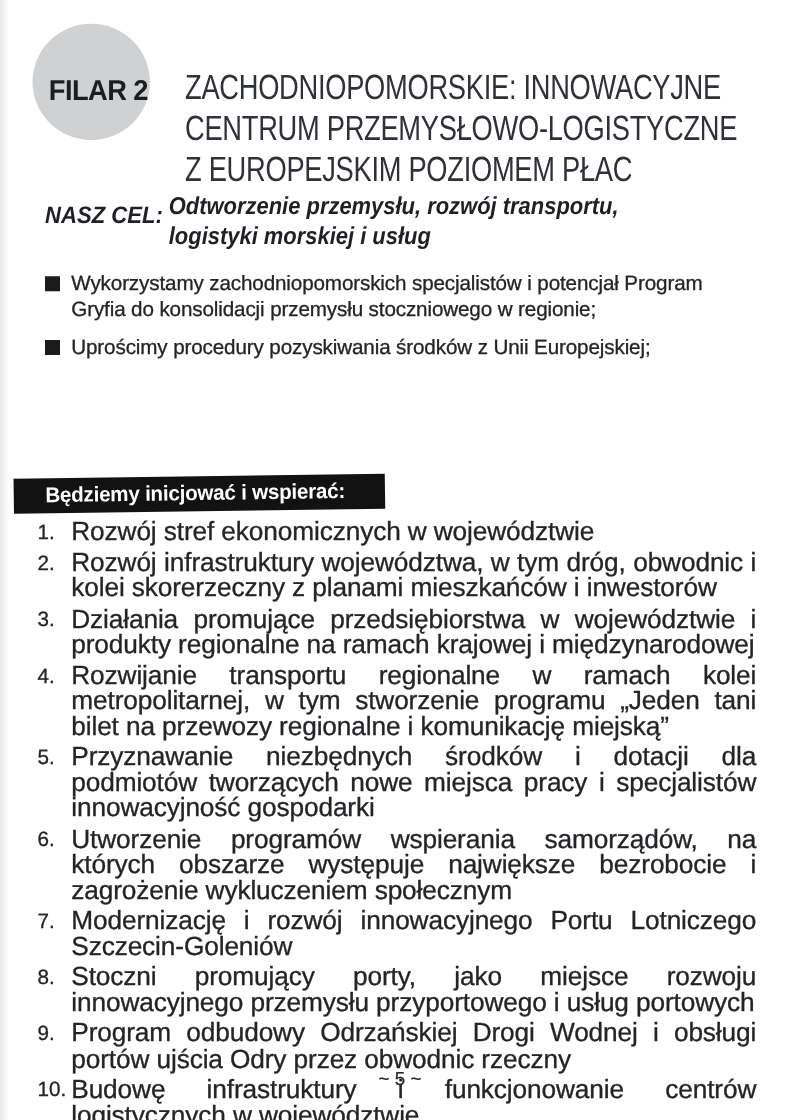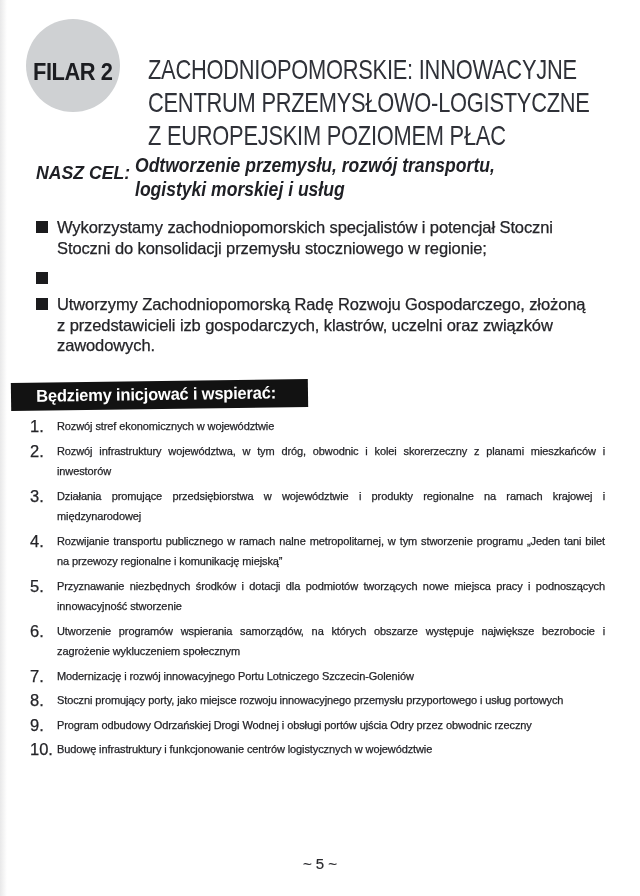--- a/index.html
+++ b/index.html
@@ -9,21 +9,21 @@
     overflow:hidden; font-family:"Liberation Sans", sans-serif; color:#242428;
   }
   .edge-shade {
     position:absolute; left:0; top:0; width:7px; height:100%;
     background:linear-gradient(to right, rgba(190,190,192,0.35), rgba(255,255,255,0));
   }
   
   .badge {
     position:absolute; left:26px; top:19px; width:94px; height:93px;
     border-radius:50%; background:#cfd1d3;
-    display:flex; align-items:center; justify-content:center;
+    display:flex; align-items:center; justify-content:flex-end;
   }
   .badge span {
     font-weight:bold; font-size:23px; letter-spacing:-0.5px; color:#1c1d21;
     transform:scaleX(0.95) translateY(7px); white-space:nowrap;
   }
   
   .title {
     position:absolute; left:148px; top:53px;
     font-size:28px; line-height:33px; font-weight:400; color:#2f3138;
     letter-spacing:-0.3px; transform:scaleX(0.78); transform-origin:0 0;
@@ -60,21 +60,21 @@
     transform:scaleX(0.97); transform-origin:0 0;
   }
   
   .list { position:absolute; left:30px; top:416px; width:575px; }
   .li { display:flex; margin-bottom:4px; }
   .li .num {
     flex:0 0 27px; font-size:16.5px; line-height:20.5px; color:#242428;
     -webkit-text-stroke:0.25px #242428;
   }
   .li .li-text {
-    flex:1; text-align:justify; font-size:11px; line-height:20.5px;
+    flex:1; text-align:justify; font-size:21px; line-height:20.5px;
     color:#242428; -webkit-text-stroke:0.25px #242428; letter-spacing:-0.1px;
     hyphens:manual;
   }
   
   .footer {
     position:absolute; left:0; right:0; top:855px; text-align:center;
     font-size:15px; color:#2a2a2e; -webkit-text-stroke:0.2px #2a2a2e;
   }
 </style>
 </head>
@@ -95,28 +95,25 @@
 
   <div class="goal-label">NASZ CEL:</div>
   <div class="goal-text">
     <div>Odtworzenie przemysłu, rozwój transportu,</div>
     <div>logistyki morskiej i usług</div>
   </div>
 
   <div class="bullets">
     <div class="bullet">
       <div class="sq"></div>
-      <div class="bt">Wykorzystamy zachodniopomorskich specjalistów i potencjał Stoczni Stoczni do konsolidacji przemysłu stoczniowego w regionie;</div>
+      <div class="bt">Wykorzystamy zachodniopomorskich specjalistów i potencjał Program Gryfia do konsolidacji przemysłu stoczniowego w regionie;</div>
     </div>
     <div class="bullet">
       <div class="sq"></div>
-    </div>
-    <div class="bullet">
-      <div class="sq"></div>
-      <div class="bt">Utworzymy Zachodniopomorską Radę Rozwoju Gospodarczego, złożoną z przedstawicieli izb gospodarczych, klastrów, uczelni oraz związków zawodowych.</div>
+      <div class="bt">Uprościmy procedury pozyskiwania środków z Unii Europejskiej;</div>
     </div>
   </div>
 
   <div class="banner">
     <span>Będziemy inicjować i wspierać:</span>
   </div>
 
   <div class="list">
     <div class="li">
       <span class="num">1.</span>
@@ -125,25 +122,25 @@
     <div class="li">
       <span class="num">2.</span>
       <span class="li-text">Rozwój infrastruktury województwa, w tym dróg, obwodnic i kolei skore­rzeczny z planami mieszkańców i inwestorów</span>
     </div>
     <div class="li">
       <span class="num">3.</span>
       <span class="li-text">Działania promujące przedsiębiorstwa w województwie i produkty regio­nalne na ramach krajowej i międzynarodowej</span>
     </div>
     <div class="li">
       <span class="num">4.</span>
-      <span class="li-text">Rozwijanie transportu publicznego w ramach nalne metropolitarnej, w tym stworzenie programu „Jeden tani bilet na przewozy regionalne i komu­nikację miejską”</span>
+      <span class="li-text">Rozwijanie transportu regionalne w ramach kolei metropolitarnej, w tym stworzenie programu „Jeden tani bilet na przewozy regionalne i komu­nikację miejską”</span>
     </div>
     <div class="li">
       <span class="num">5.</span>
-      <span class="li-text">Przyznawanie niezbędnych środków i dotacji dla podmiotów tworzących nowe miejsca pracy i podnoszących innowacyjność stworzenie</span>
+      <span class="li-text">Przyznawanie niezbędnych środków i dotacji dla podmiotów tworzących nowe miejsca pracy i specjalistów innowacyjność gospodarki</span>
     </div>
     <div class="li">
       <span class="num">6.</span>
       <span class="li-text">Utworzenie programów wspierania samorządów, na których obszarze występuje największe bezrobocie i zagrożenie wykluczeniem społecznym</span>
     </div>
     <div class="li">
       <span class="num">7.</span>
       <span class="li-text">Modernizację i rozwój innowacyjnego Portu Lotniczego Szczecin-Goleniów</span>
     </div>
     <div class="li">

